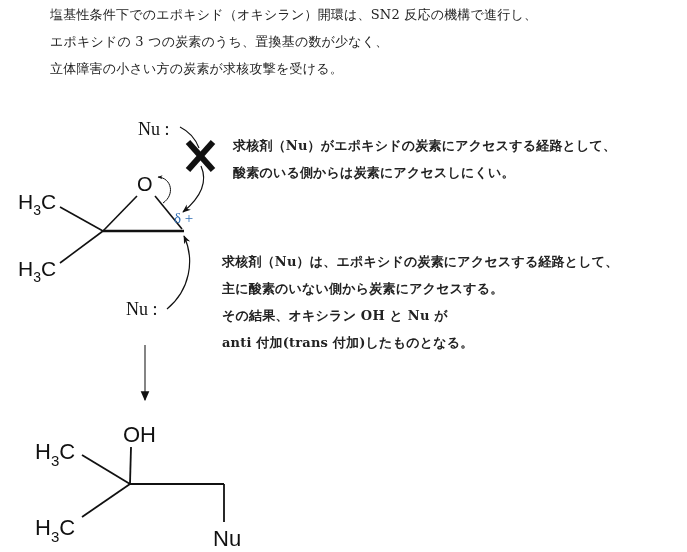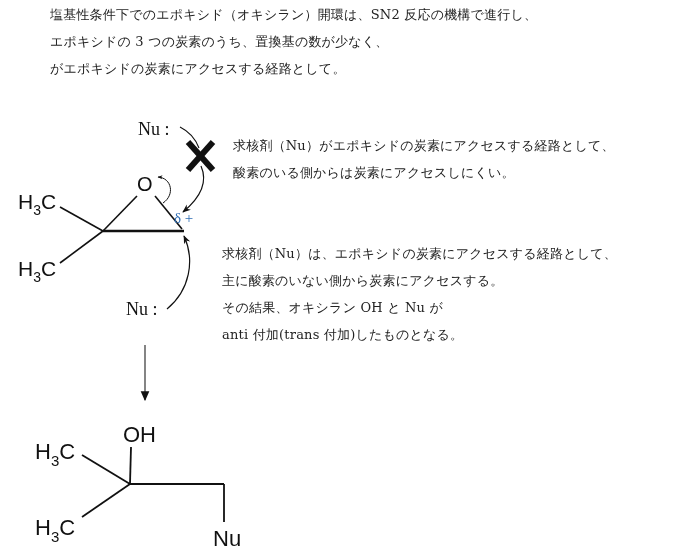--- a/index.html
+++ b/index.html
@@ -1,33 +1,33 @@
 <!DOCTYPE html>
 <html><head>
 <meta charset="utf-8">
 <style>
   html, body { margin:0; padding:0; background:#ffffff; }
   body { width:687px; height:552px; position:relative; overflow:hidden;
          font-family: "DejaVu Serif", "Liberation Serif", serif; color:#222; }
   .para { position:absolute; font-size:13px; line-height:27px; white-space:nowrap; letter-spacing:0.2px; }
   .para div { height:27px; }
   #intro { left:50px; top:1px; }
-  #note-oxygen { left:233px; top:132px; }
-  #note-main { left:222px; top:240px; }
+  #note-oxygen { left:233px; top:132px;font-weight:bold; }
+  #note-main { left:222px; top:248px;font-weight:bold; }
   svg { position:absolute; left:0; top:0; }
   .sans { font-family:"Liberation Sans", "DejaVu Sans", sans-serif; }
   .serif { font-family:"Liberation Serif", "DejaVu Serif", serif; }
 </style>
 </head>
 <body>
 
 <div id="intro" class="para">
   <div>塩基性条件下でのエポキシド（オキシラン）開環は、SN2 反応の機構で進行し、</div>
   <div>エポキシドの 3 つの炭素のうち、置換基の数が少なく、</div>
-  <div>がエポキシドの炭素にアクセスする経路として。</div>
+  <div>立体障害の小さい方の炭素が求核攻撃を受ける。</div>
 </div>
 
 <div id="note-oxygen" class="para">
   <div>求核剤（Nu）がエポキシドの炭素にアクセスする経路として、</div>
   <div>酸素のいる側からは炭素にアクセスしにくい。</div>
 </div>
 
 <div id="note-main" class="para">
   <div>求核剤（Nu）は、エポキシドの炭素にアクセスする経路として、</div>
   <div>主に酸素のいない側から炭素にアクセスする。</div>

